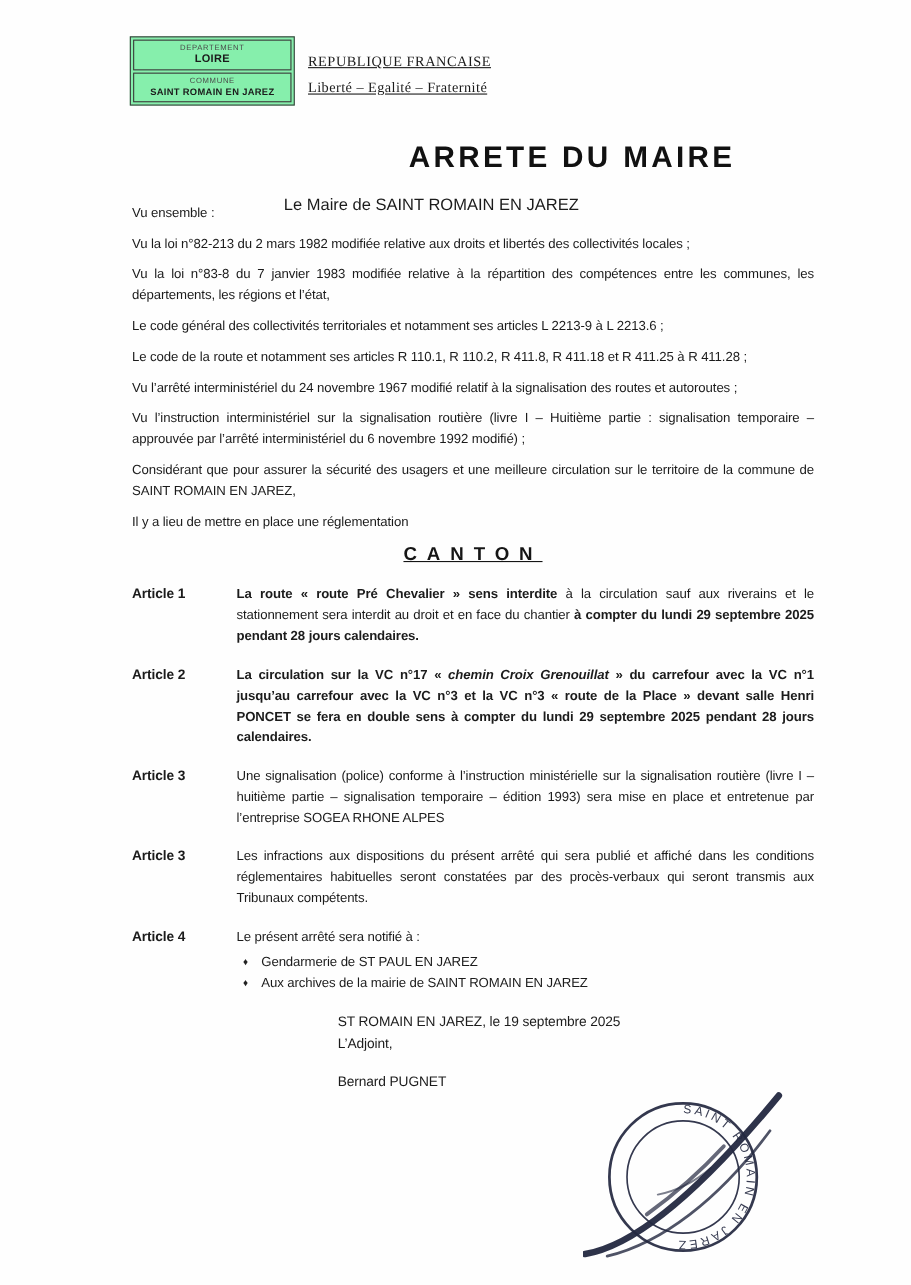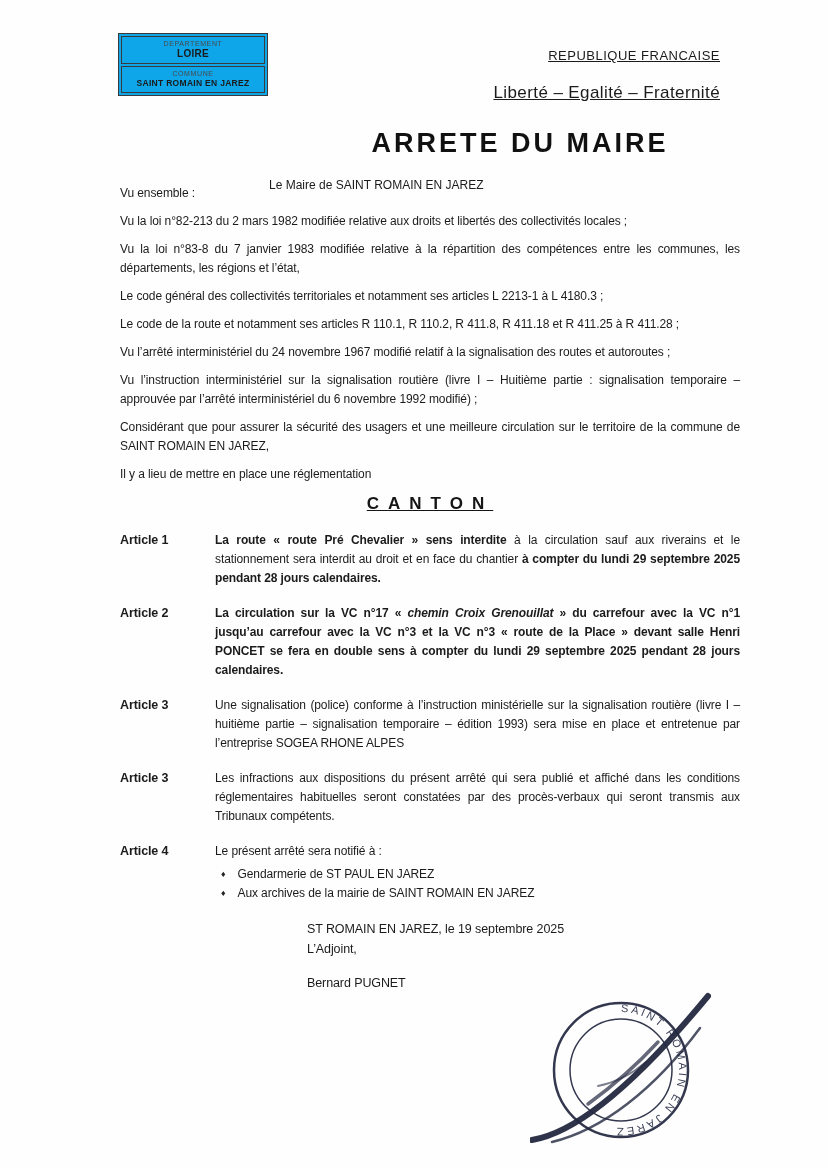--- a/index.html
+++ b/index.html
@@ -11,38 +11,38 @@
     font-family:"Liberation Sans", sans-serif;
     color:#1b1b1b;
     overflow:hidden;
   }
 
   
   .admin-box {
     position:absolute; left:118px; top:33px; width:150px;
     border:1px solid #3a3a3a; padding:2px;
     display:flex; flex-direction:column; gap:2px;
-    background:#0ea5e9;
+    background:#86efac;
   }
   .admin-cell { border:1px solid #3a3a3a; text-align:center; padding:3px 2px 4px; }
   .admin-label { font-size:7px; letter-spacing:0.6px; color:#4a4a4a; }
   .admin-value { font-size:10px; font-weight:bold; letter-spacing:0.3px; margin-top:1px; }
   .admin-value.small { font-size:8.5px; }
 
   
-  .header-center { position:absolute; left:280px; top:48px; width:440px; text-align:right; }
+  .header-center { position:absolute; left:280px; top:48px; width:440px; text-align:left;font-family:Liberation Serif, serif; }
   .republic { font-size:13px; letter-spacing:0.5px; text-decoration:underline; }
-  .motto { margin-top:20px; font-size:17px; letter-spacing:0.4px; text-decoration:underline; }
+  .motto { margin-top:8px; font-size:13px; letter-spacing:0.4px; text-decoration:underline; }
 
   .decree-title {
     position:absolute; left:220px; top:128px; width:600px;
     text-align:center; font-size:27px; font-weight:bold; letter-spacing:3px;
     color:#111;
   }
-  .issuer { position:absolute; left:269px; top:178px; font-size:12px; }
+  .issuer { position:absolute; left:258px; top:178px; font-size:15px; }
 
   
   .doc-body {
     position:absolute; left:120px; top:184px; width:620px;
     font-size:12px; letter-spacing:-0.1px; line-height:19px;
   }
   .para { margin-bottom:9px; }
   .para.justify { text-align:justify; }
   .b { font-weight:bold; }
   .i { font-style:italic; }
@@ -89,21 +89,21 @@
   </div>
 
   <div class="decree-title">ARRETE DU MAIRE</div>
   <div class="issuer">Le Maire de SAINT ROMAIN EN JAREZ</div>
 
   <div class="doc-body">
     <div>
         <p class="para"><span>Vu ensemble :</span></p>
         <p class="para"><span>Vu la loi n°82-213 du 2 mars 1982 modifiée relative aux droits et libertés des collectivités locales ;</span></p>
         <p class="para justify"><span>Vu la loi n°83-8 du 7 janvier 1983 modifiée relative à la répartition des compétences entre les communes, les départements, les régions et l’état,</span></p>
-        <p class="para"><span>Le code général des collectivités territoriales et notamment ses articles L 2213-1 à L 4180.3 ;</span></p>
+        <p class="para"><span>Le code général des collectivités territoriales et notamment ses articles L 2213-9 à L 2213.6 ;</span></p>
         <p class="para justify"><span>Le code de la route et notamment ses articles R 110.1, R 110.2, R 411.8, R 411.18 et R 411.25 à R 411.28 ;</span></p>
         <p class="para justify"><span>Vu l’arrêté interministériel du 24 novembre 1967 modifié relatif à la signalisation des routes et autoroutes ;</span></p>
         <p class="para justify"><span>Vu l’instruction interministériel sur la signalisation routière (livre I – Huitième partie : signalisation temporaire – approuvée par l’arrêté interministériel du 6 novembre 1992 modifié) ;</span></p>
         <p class="para justify"><span>Considérant que pour assurer la sécurité des usagers et une meilleure circulation sur le territoire de la commune de SAINT ROMAIN EN JAREZ,</span></p>
         <p class="para"><span>Il y a lieu de mettre en place une réglementation</span></p>
       </div>
     <div class="arrete-heading">CANTON</div>
     <div>
         <div class="article">
           <div class="article-label">Article 1</div>

